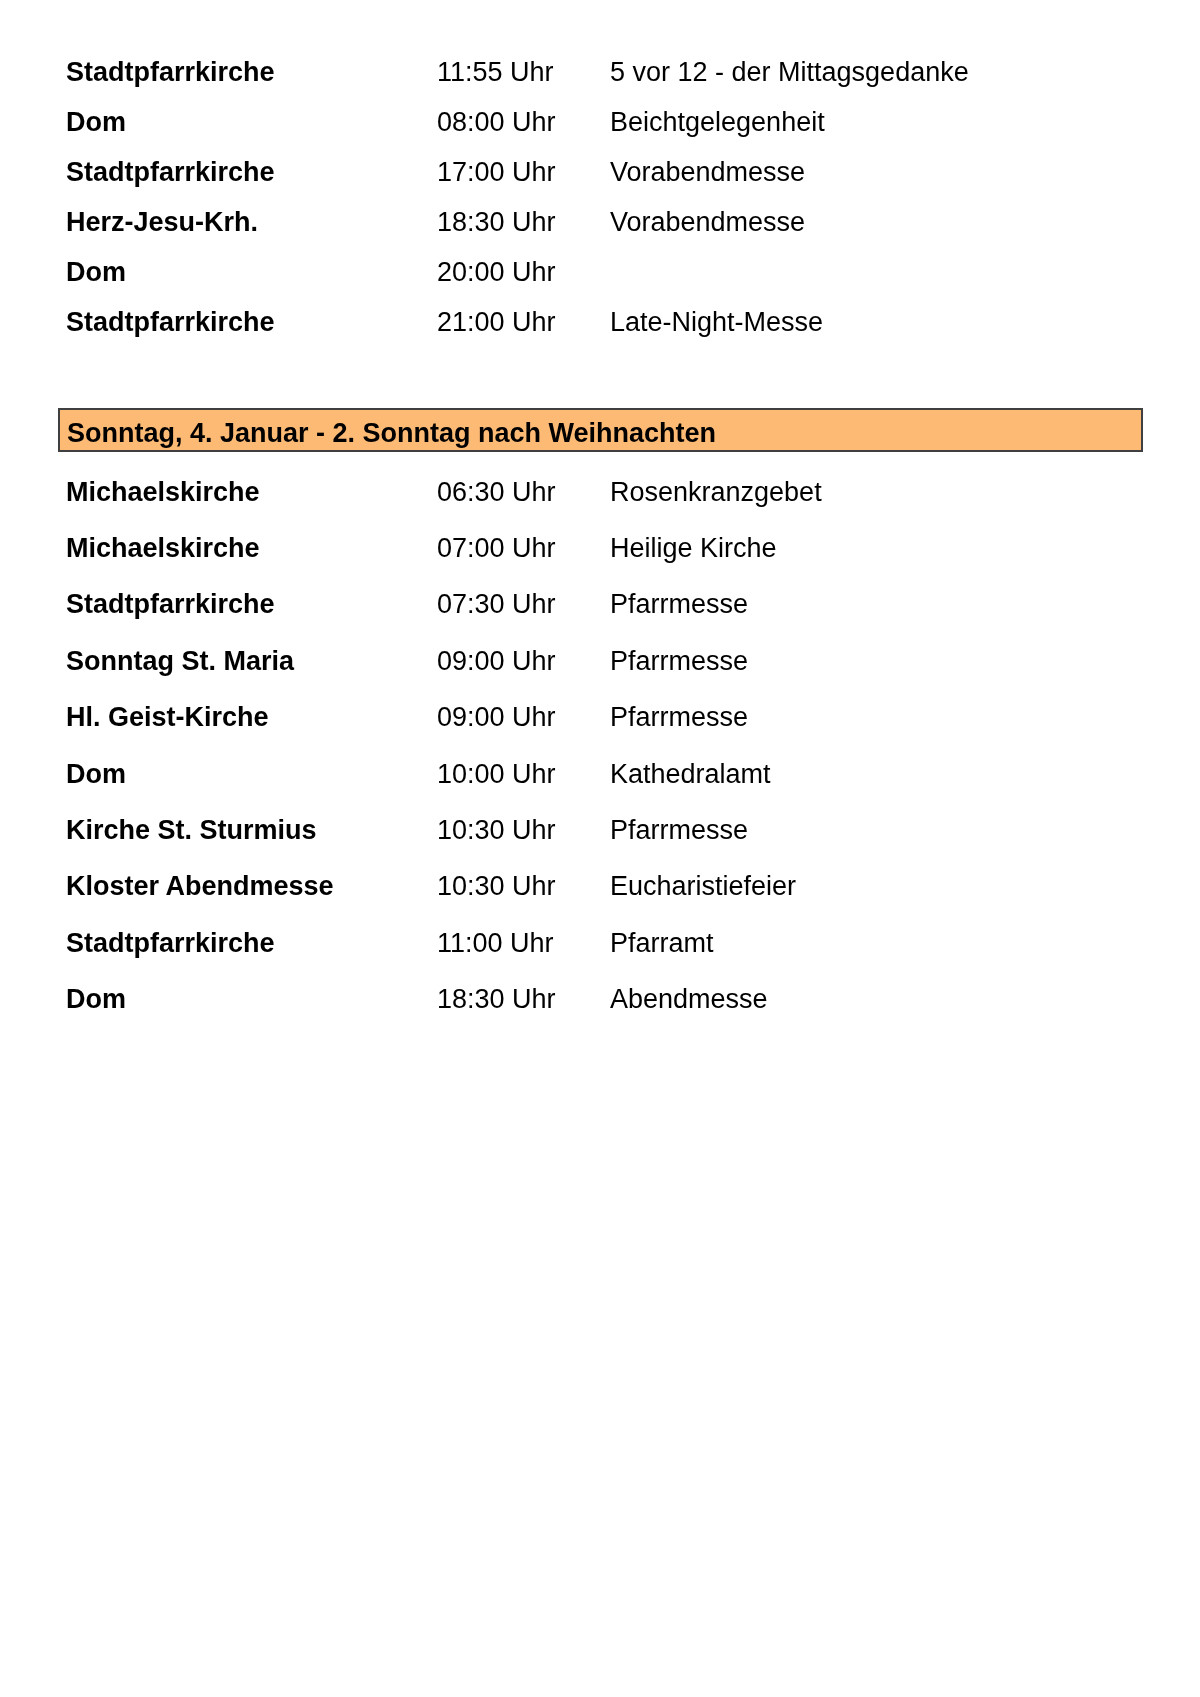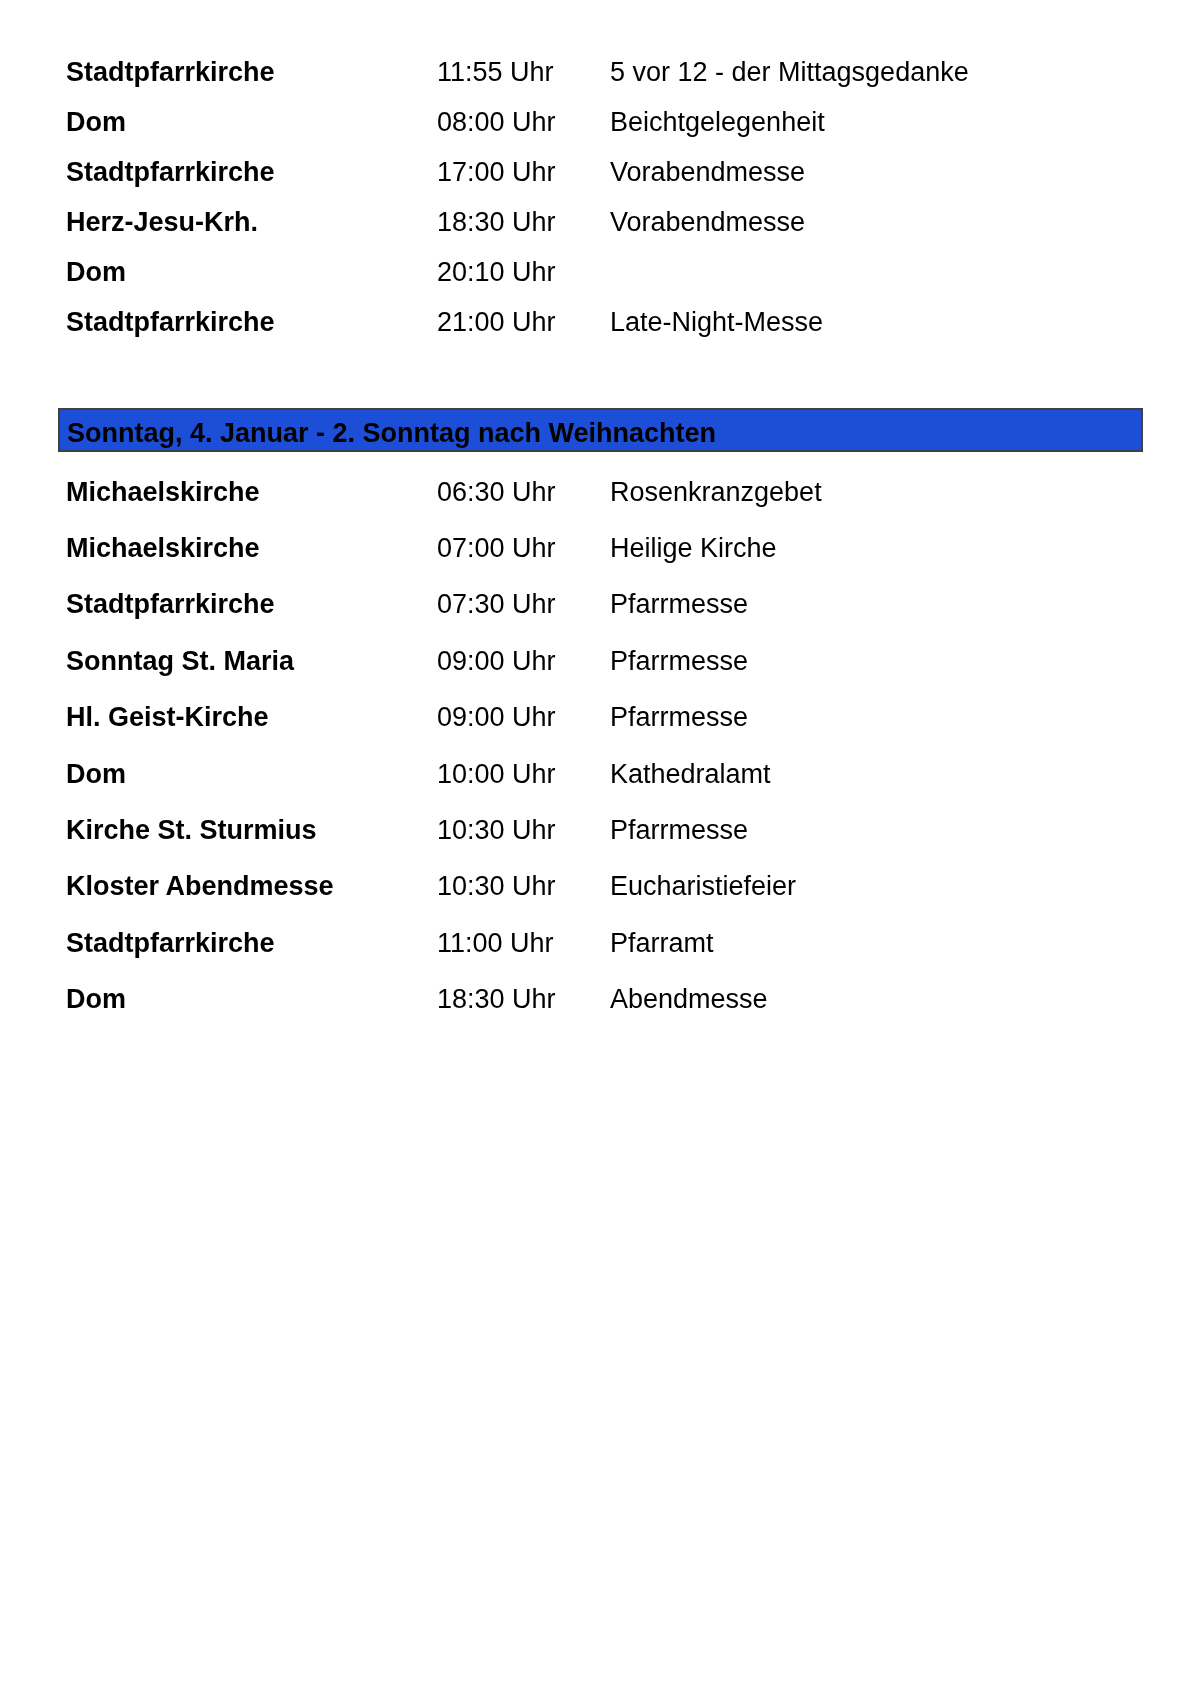--- a/index.html
+++ b/index.html
@@ -47,21 +47,21 @@
     white-space: nowrap;
   }
   .day-header-box {
     position: absolute;
     left: 58px;
     top: 408px;
     width: 1085px;
     height: 44px;
     box-sizing: border-box;
     border: 2px solid #404040;
-    background: #1d4ed8;
+    background: #fdba74;
     display: flex;
     align-items: center;
     padding: 6px 12px 0 7px;
   }
   .day-header-box .title {
     font-weight: bold;
     white-space: nowrap;
   }
 </style>
 </head>
@@ -85,21 +85,21 @@
       <span class="cell-time">17:00 Uhr</span>
       <span class="cell-event">Vorabendmesse</span>
     </div>
     <div class="row">
       <span class="cell-church">Herz-Jesu-Krh.</span>
       <span class="cell-time">18:30 Uhr</span>
       <span class="cell-event">Vorabendmesse</span>
     </div>
     <div class="row">
       <span class="cell-church">Dom</span>
-      <span class="cell-time">20:10 Uhr</span>
+      <span class="cell-time">20:00 Uhr</span>
     </div>
     <div class="row">
       <span class="cell-church">Stadtpfarrkirche</span>
       <span class="cell-time">21:00 Uhr</span>
       <span class="cell-event">Late-Night-Messe</span>
     </div>
   </div>
 
   <div class="day-header-box">
     <span class="title">Sonntag, 4. Januar - 2. Sonntag nach Weihnachten</span>

